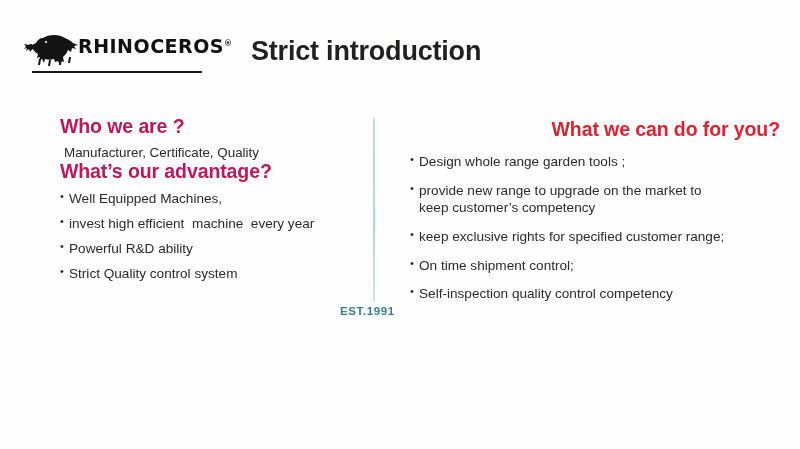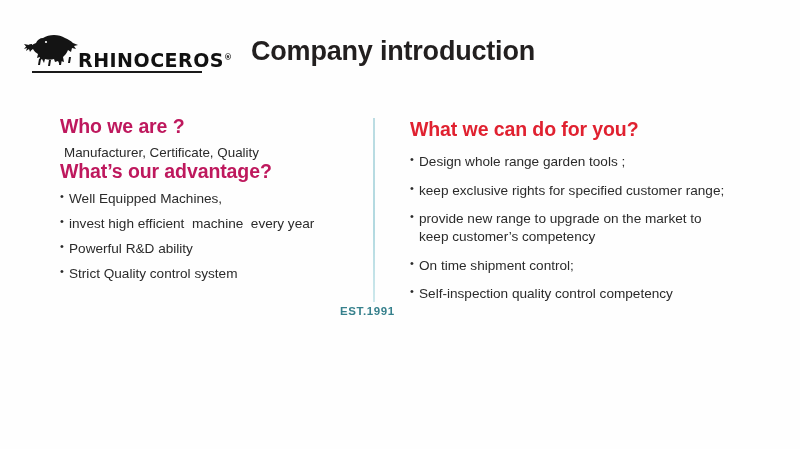--- a/index.html
+++ b/index.html
@@ -3,37 +3,37 @@
 <meta charset="utf-8">
 <style>
   html,body{margin:0;padding:0;background:#fff;}
   body{width:800px;height:449px;position:relative;overflow:hidden;
        font-family:"Liberation Sans",sans-serif;background:#fefefe;}
 
   
   .logo-block{position:absolute;left:22px;top:30px;width:190px;height:48px;}
   .rhino-wrap{position:absolute;left:0;top:0;width:62px;height:40px;}
   .rhino-wrap svg{display:block;}
-  .logo-word{position:absolute;left:56px;top:19px;font-family:"DejaVu Sans",sans-serif;
+  .logo-word{position:absolute;left:56px;top:5px;font-family:"DejaVu Sans",sans-serif;
       font-weight:700;font-size:19px;letter-spacing:.5px;color:#111;}
   .logo-word .reg{font-size:8px;vertical-align:super;}
   .logo-rule{position:absolute;left:10px;top:41px;width:170px;height:1.5px;background:#1a1a1a;}
 
   .page-title{position:absolute;left:251px;top:36px;font-size:27px;font-weight:700;
       color:#221f1f;letter-spacing:-.2px;font-family:"Liberation Sans",sans-serif;}
 
   
   .divider{position:absolute;left:373px;top:118px;width:2px;height:184px;
       background:linear-gradient(to bottom,#bcdde3,#b2d9e0 60%,#cde8ec);}
 
   .col-left{position:absolute;left:60px;top:115px;width:300px;}
   .col-right{position:absolute;left:410px;top:118px;width:370px;}
 
   h2.red{color:#be185d;font-size:19.5px;font-weight:700;margin:0;letter-spacing:-.1px;}
-  h2.red.rr{color:#e02130;}
+  h2.red.rr{color:#e02130;text-align:right;}
   .sub{font-size:13.4px;color:#2a2a2a;margin:7px 0 0 4px;}
 
   ul.bullets{list-style:none;margin:6px 0 0 0;padding:0;}
   ul.bullets li{font-size:13.6px;color:#2b2b2b;line-height:1.32;position:relative;
       padding-left:9px;white-space:pre;margin-top:7px;}
   ul.bullets li:before{content:"\2022";position:absolute;left:0;top:-1px;font-size:11px;color:#2b2b2b;}
 
   .adv-head{margin-top:26px;}
 
   ul.bullets-r{list-style:none;margin:12px 0 0 0;padding:0;}
@@ -56,44 +56,44 @@
       <path fill="#141414" d="M6 19c2-3 5-5 8-6 1-3 4-5 7-5 3-2 7-3 11-3 4 0 8 1 11 3 3 1 6 3 8 5l5 2-4 1 2 3-4-1-1 4-3-2c-1 3-3 5-5 7l1 5-3-1-1 4-2-4-3 1-1-3c-3 1-6 1-9 0l-1 4-2-4-3 2 1-4-3 1 1-4c-2-1-4-3-5-5l-3 2 1-4-4 1 2-3-5-1z"></path>
       <path fill="#141414" d="M10 14c-3 0-6 2-8 5l3-1-1 3 3-2 1 3 2-3z"></path>
       <circle cx="24" cy="12" r="1.1" fill="#fff"></circle>
       <path fill="#141414" d="M17 29l-1 6 2 0 1-6zM27 30l-1 6 2 0 1-6zM38 29l-1 6 2 0 1-6zM47 27l-1 6 2 0 1-6z"></path>
     </svg>
   </div>
   <div class="logo-word"><span>RHINOCEROS</span><span class="reg">®</span></div>
   <div class="logo-rule"></div>
 </div>
 
-<div class="page-title">Company introduction</div>
+<div class="page-title">Strict introduction</div>
 
 <div class="divider"></div>
 
 <div class="col-left">
   <h2 class="red">Who we are ?</h2>
   <div class="sub">Manufacturer, Certificate, Quality</div>
 
   <h2 class="red adv-head">What’s our advantage?</h2>
   <ul class="bullets">
     <li>Well Equipped Machines,</li>
     <li>invest high efficient  machine  every year</li>
     <li>Powerful R&amp;D ability</li>
     <li>Strict Quality control system</li>
   </ul>
 </div>
 
 <div class="col-right">
   <h2 class="red rr">What we can do for you?</h2>
   <ul class="bullets-r">
     <li>Design whole range garden tools ;</li>
-    <li>keep exclusive rights for specified customer range;</li>
     <li>provide new range to upgrade on the market to
  keep customer’s   competency</li>
+    <li>keep exclusive rights for specified customer range;</li>
     <li>On time shipment control;</li>
     <li>Self-inspection quality control competency</li>
   </ul>
 </div>
 
 <div class="est">EST.1991</div>
 
 <div class="certs">
 
   

